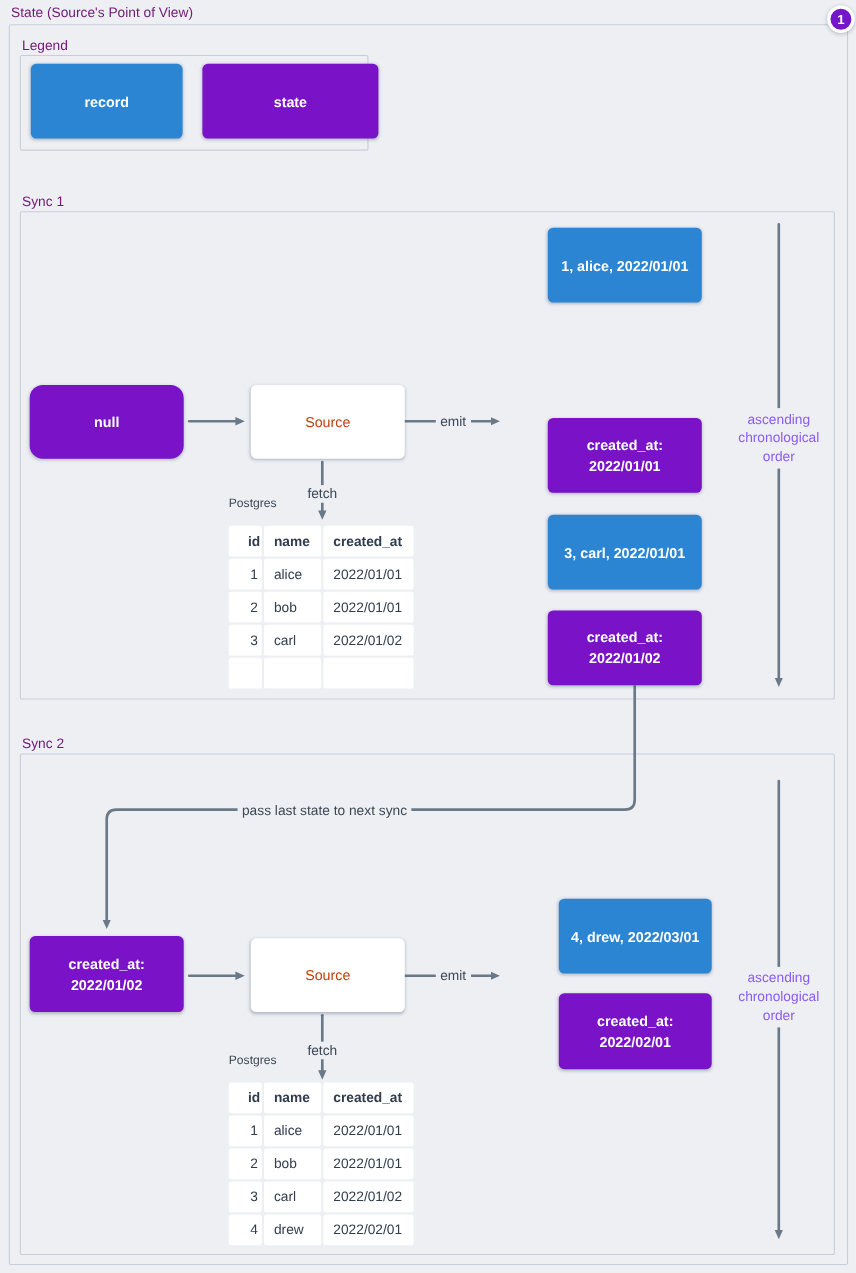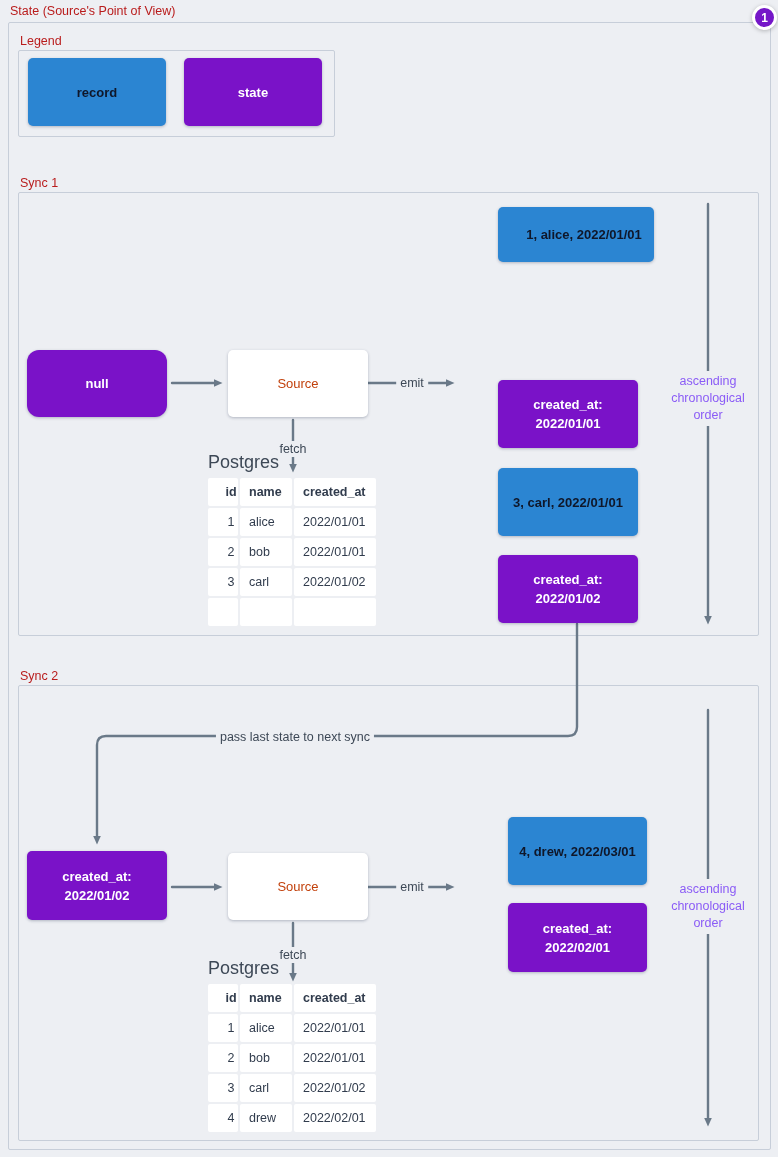--- a/index.html
+++ b/index.html
@@ -1,39 +1,39 @@
 <!DOCTYPE html>
 <html><head>
 <meta charset="utf-8">
 <style>
   html,body{margin:0;padding:0;background:#edeff3;}
   .canvas{
     position:relative;width:778px;height:1157px;background:#edeff3;overflow:hidden;
     font-family:"Liberation Sans","DejaVu Sans",sans-serif;color:#3f4a58;
   }
   .frame{position:absolute;border:1px solid #c7ced9;border-radius:2px;z-index:0;}
-  .frame-label{position:absolute;font-size:12.5px;color:#b91c1c;z-index:2;white-space:nowrap;}
+  .frame-label{position:absolute;font-size:12.5px;color:#701a75;z-index:2;white-space:nowrap;}
   .wires{position:absolute;left:0;top:0;z-index:1;}
   .node{
     position:absolute;border-radius:5px;display:flex;flex-direction:column;
     align-items:center;justify-content:center;text-align:center;z-index:2;
     box-shadow:0 1px 3px rgba(35,50,80,.3);font-size:13px;line-height:19px;
   }
-  .node.record{background:#2b85d2;color:#0f172a;font-weight:700;}
+  .node.record{background:#2b85d2;color:#ffffff;font-weight:700;}
   .node.state{background:#7a12c8;color:#fff;font-weight:700;}
   .node.plain{background:#ffffff;color:#c2410c;font-weight:400;text-align:center;}
   .wire-label{
     position:absolute;background:#edeff3;color:#3d4856;font-size:12.5px;
     text-align:center;z-index:2;padding:1px 4px;white-space:nowrap;transform:translateX(-50%);
   }
   .order-label{
     position:absolute;background:#edeff3;color:#8b5cf6;font-size:12.5px;
     line-height:17px;text-align:center;z-index:2;width:92px;padding:2px 0;
   }
-  .db-label{position:absolute;font-size:18px;color:#3d4856;z-index:2;}
+  .db-label{position:absolute;font-size:11px;color:#3d4856;z-index:2;}
   .table{
     position:absolute;display:grid;grid-template-columns:30px 52px 82px;
     grid-auto-rows:28px;gap:2px;z-index:2;
   }
   .cell{
     background:#ffffff;font-size:12.5px;color:#313c4d;display:flex;align-items:center;
     padding-left:9px;border-radius:2px;
   }
   .cell.th{font-weight:700;}
   .cell.c-id{justify-content:center;padding-left:16px;}
@@ -74,39 +74,39 @@
     </g>
   </svg>
 
   <div class="frame-label" style="left:10px;top:4px;">State (Source's Point of View)</div>
   <div class="badge">1</div>
 
   <div class="frame-label" style="left:20px;top:34px;">Legend</div>
   <div class="node record swatch" style="left:28px;top:58px;width:138px;height:68px;">
     <span>record</span>
   </div>
-  <div class="node state swatch" style="left:184px;top:58px;width:138px;height:68px;">
+  <div class="node state swatch" style="left:184px;top:58px;width:160px;height:68px;">
     <span>state</span>
   </div>
 
   <div class="frame-label" style="left:20px;top:176px;">Sync 1</div>
 
   <div class="node state" style="left:27px;top:350px;width:140px;height:67px;border-radius:12px;">
     <span>null</span>
   </div>
 
   <div class="node plain" style="left:228px;top:350px;width:140px;height:67px;">
     <span>Source</span>
   </div>
 
   <div class="wire-label" style="left:412px;top:375px;">emit</div>
   <div class="wire-label" style="left:293px;top:441px;">fetch</div>
   <div class="db-label" style="left:208px;top:452px;">Postgres</div>
 
-  <div class="node record" style="left:498px;top:207px;width:140px;height:55px;padding-left:16px;">
+  <div class="node record" style="left:498px;top:207px;width:140px;height:68px;">
     <span>1, alice, 2022/01/01</span>
   </div>
   <div class="node state" style="left:498px;top:380px;width:140px;height:68px;">
     <span>created_at:</span>
     <span>2022/01/01</span>
   </div>
   <div class="node record" style="left:498px;top:468px;width:140px;height:68px;">
     <span>3, carl, 2022/01/01</span>
   </div>
   <div class="node state" style="left:498px;top:555px;width:140px;height:68px;">

